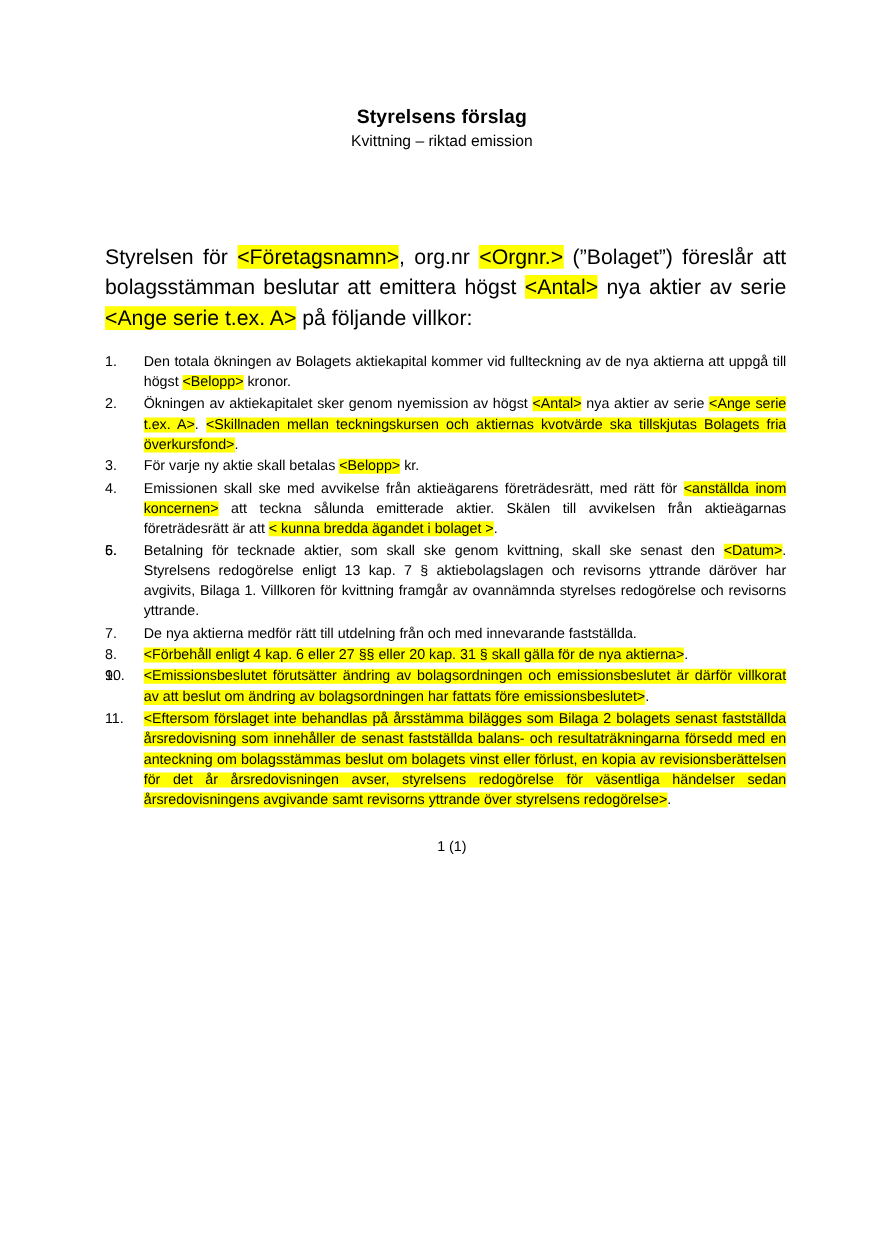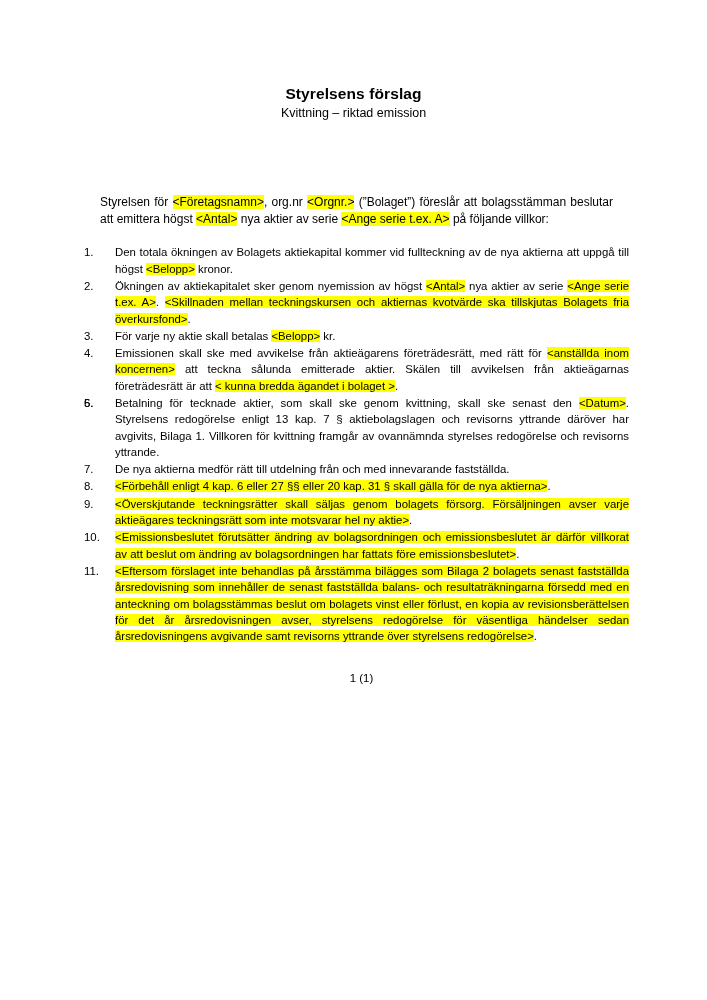--- a/index.html
+++ b/index.html
@@ -35,24 +35,24 @@
     margin-top: 3px;
     line-height: 1.25;
   }
   .body-wrap {
     margin: 0 auto;
     padding-left: 84px;
     padding-right: 78px;
     margin-top: 72px;
   }
   .para {
-    font-size: 12px;
+    font-size: 17px;
     line-height: 1.43;
     text-align: justify;
-    margin: 16px;
+    margin: 0;
   }
   .hl {
     background: #ffff00;
   }
   ol.clauses {
     list-style: none;
     margin: 15px 0 0 0;
     padding: 0;
     counter-reset: clause;
   }
@@ -103,21 +103,21 @@
 
     <ol class="clauses">
         <li><span class="num">1.</span><span>Den totala ökningen av Bolagets aktiekapital kommer vid fullteckning av de nya aktierna att uppgå till högst <span class="hl">&lt;Belopp&gt;</span> kronor.</span></li>
         <li><span class="num">2.</span><span>Ökningen av aktiekapitalet sker genom nyemission av högst <span class="hl">&lt;Antal&gt;</span> nya aktier av serie <span class="hl">&lt;Ange serie t.ex. A&gt;</span>. <span class="hl">&lt;Skillnaden mellan teckningskursen och aktiernas kvotvärde ska tillskjutas Bolagets fria överkursfond&gt;</span>.</span></li>
         <li><span class="num">3.</span><span>För varje ny aktie skall betalas <span class="hl">&lt;Belopp&gt;</span> kr.</span></li>
         <li><span class="num">4.</span><span>Emissionen skall ske med avvikelse från aktieägarens företrädesrätt, med rätt för <span class="hl">&lt;anställda inom koncernen&gt;</span> att teckna sålunda emitterade aktier. Skälen till avvikelsen från aktieägarnas företrädesrätt är att <span class="hl">&lt; kunna bredda ägandet i bolaget &gt;</span>.</span></li>
         <li><span class="num">5.</span></li>
         <li><span class="num">6.</span><span>Betalning för tecknade aktier, som skall ske genom kvittning, skall ske senast den <span class="hl">&lt;Datum&gt;</span>. Styrelsens redogörelse enligt 13 kap. 7 § aktiebolagslagen och revisorns yttrande däröver har avgivits, Bilaga 1. Villkoren för kvittning framgår av ovannämnda styrelses redogörelse och revisorns yttrande.</span></li>
         <li><span class="num">7.</span><span>De nya aktierna medför rätt till utdelning från och med innevarande fastställda.</span></li>
         <li><span class="num">8.</span><span><span class="hl">&lt;Förbehåll enligt 4 kap. 6 eller 27 §§ eller 20 kap. 31 § skall gälla för de nya aktierna&gt;</span>.</span></li>
-        <li><span class="num">9.</span><span><span class="hl">&lt;Överskjutande teckningsrätter skall säljas genom bolagets försorg. Försäljningen avser varje aktieägares teckningsrätt som inte motsvarar hel ny aktie&gt;</span>.</span></li>
+        <li><span class="num">9.</span></li>
         <li><span class="num">10.</span><span><span class="hl">&lt;Emissionsbeslutet förutsätter ändring av bolagsordningen och emissionsbeslutet är därför villkorat av att beslut om ändring av bolagsordningen har fattats före emissionsbeslutet&gt;</span>.</span></li>
         <li><span class="num">11.</span><span><span class="hl">&lt;Eftersom förslaget inte behandlas på årsstämma bilägges som Bilaga 2 bolagets senast fastställda årsredovisning som innehåller de senast fastställda balans- och resultaträkningarna försedd med en anteckning om bolagsstämmas beslut om bolagets vinst eller förlust, en kopia av revisionsberättelsen för det år årsredovisningen avser, styrelsens redogörelse för väsentliga händelser sedan årsredovisningens avgivande samt revisorns yttrande över styrelsens redogörelse&gt;</span>.</span></li>
       </ol>
 
 
   </div>
 
   <div class="footer">1 (1)</div>
 
 </div>

